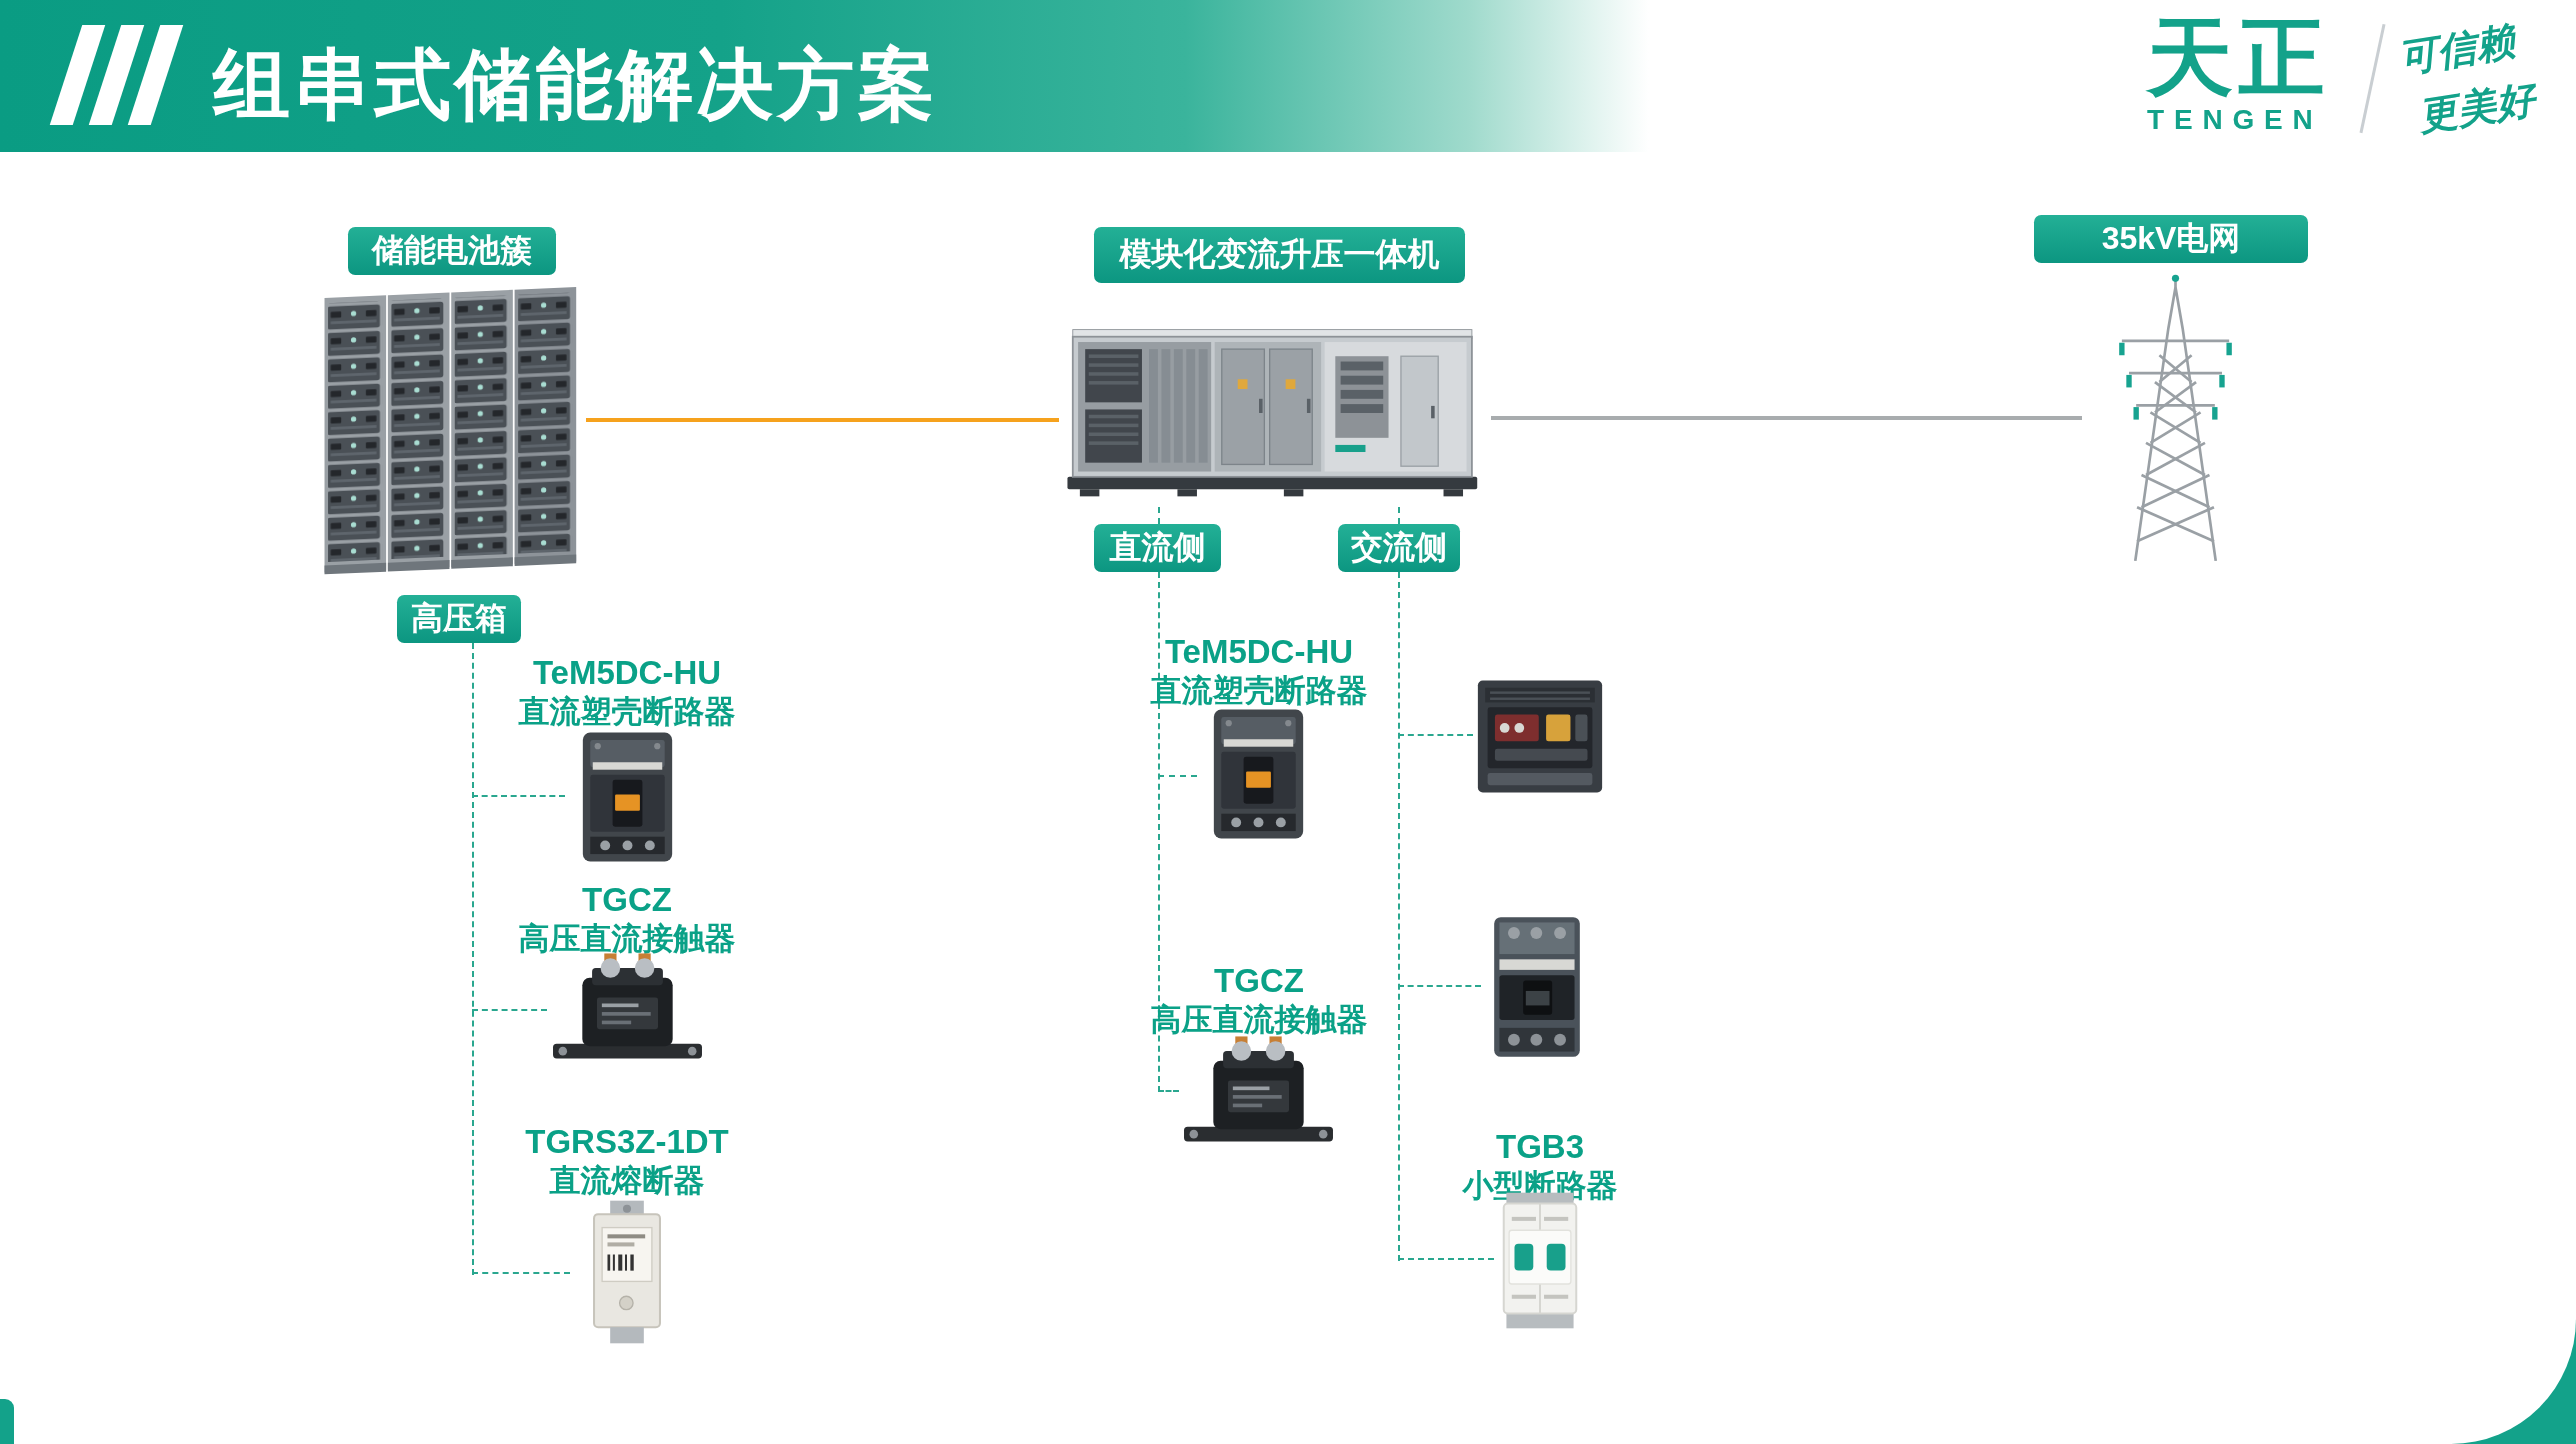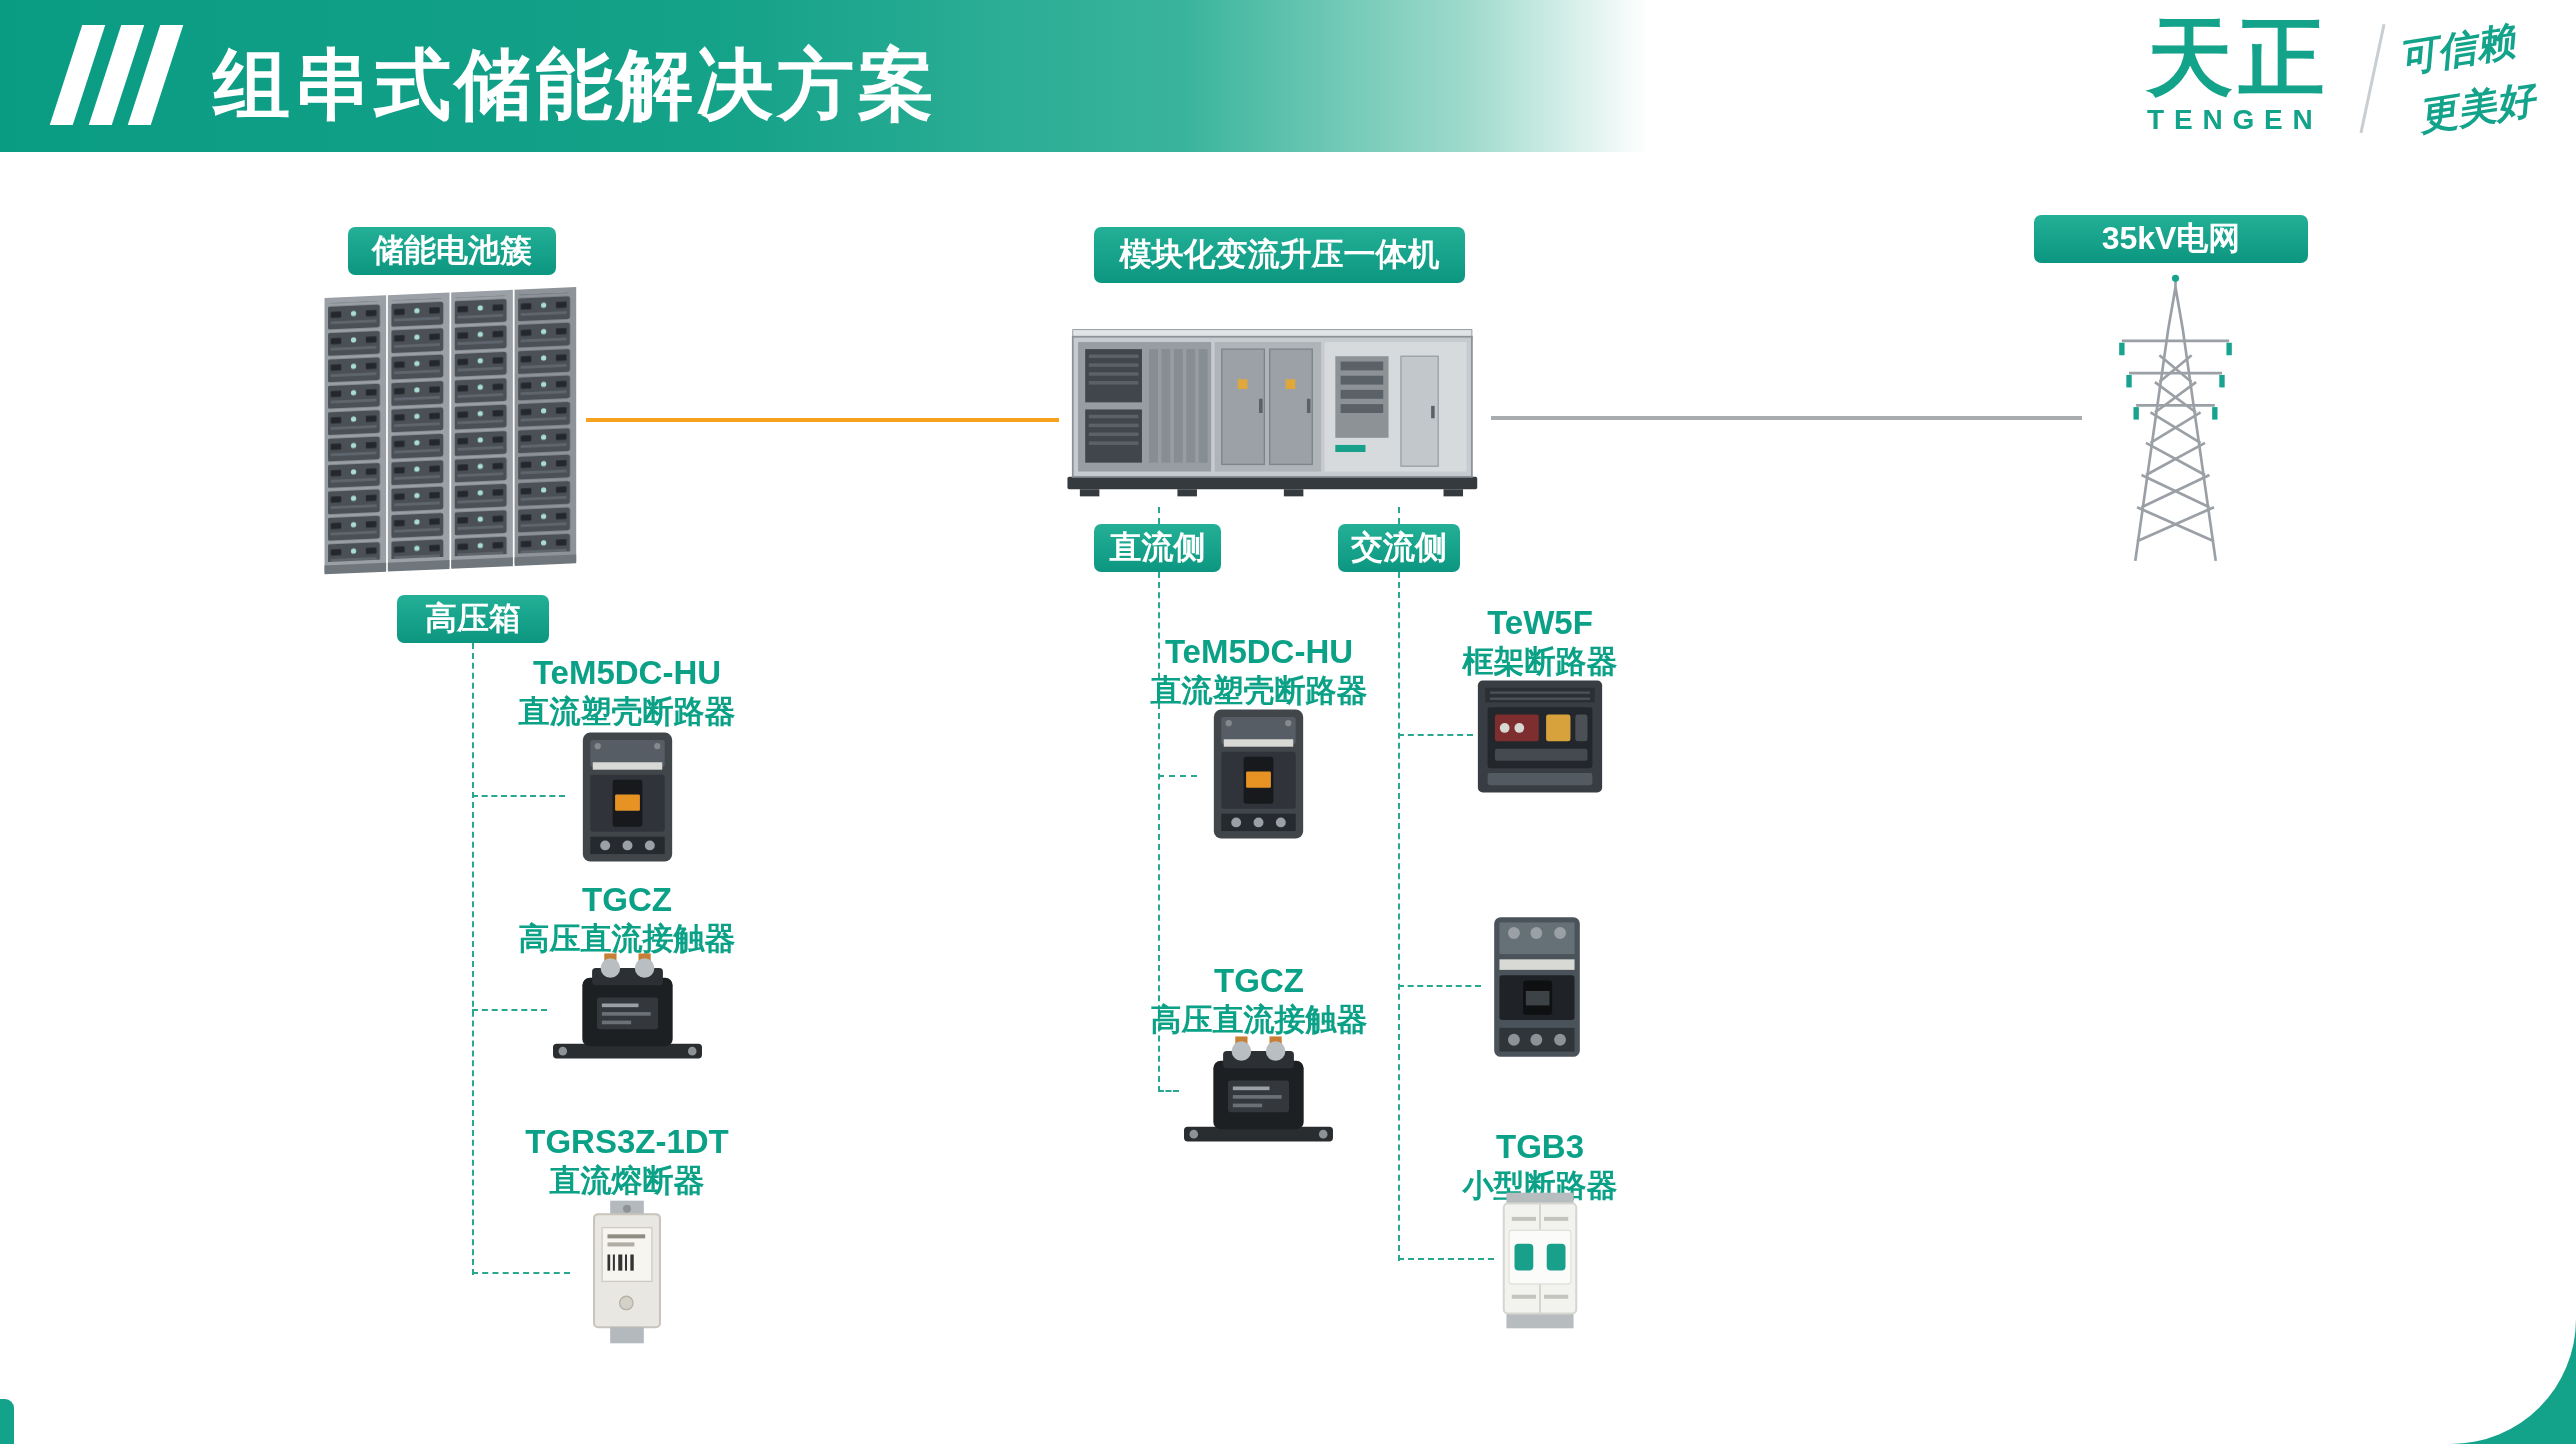--- a/index.html
+++ b/index.html
@@ -72,21 +72,21 @@
     <div class="brand-cn">天正</div>
     <div class="brand-en">TENGEN</div>
   </div>
   <div class="brand-divider"></div>
   <div class="slogan-line slogan-1">可信赖</div>
   <div class="slogan-line slogan-2">更美好</div>
 
   <div class="badge" style="left:348px; top:227px; width:208px; height:48px;">储能电池簇</div>
   <div class="badge" style="left:1094px; top:227px; width:371px; height:56px;">模块化变流升压一体机</div>
   <div class="badge" style="left:2034px; top:215px; width:274px; height:48px;">35kV电网</div>
-  <div class="badge" style="left:397px; top:595px; width:152px; height:48px;">高压箱</div>
+  <div class="badge" style="left:397px; top:595px; width:124px; height:48px;">高压箱</div>
   <div class="badge" style="left:1094px; top:524px; width:127px; height:48px;">直流侧</div>
   <div class="badge" style="left:1338px; top:524px; width:122px; height:48px;">交流侧</div>
 
   <div class="illus" style="left:321px; top:287px; width:264px; height:300px;">
     <svg viewBox="0 0 300 340" xmlns="http://www.w3.org/2000/svg">
       <defs>
         <pattern id="bmod" width="64" height="30" patternUnits="userSpaceOnUse">
           <rect x="1" y="2" width="60" height="26" rx="3" fill="#4a5056"></rect>
           <rect x="5" y="8" width="12" height="7" rx="1" fill="#24272b"></rect>
           <rect x="45" y="8" width="12" height="7" rx="1" fill="#24272b"></rect>
@@ -314,24 +314,20 @@
         <rect x="74" y="2" width="10" height="12" fill="#c77f35"></rect>
       <circle cx="51" cy="14" r="8" fill="#b9bec3"></circle>
         <circle cx="79" cy="14" r="8" fill="#b9bec3"></circle>
       <rect x="40" y="38" width="50" height="26" rx="2" fill="#34383c"></rect>
       <rect x="44" y="43" width="30" height="3" fill="#9aa0a5"></rect>
         <rect x="44" y="50" width="40" height="3" fill="#6a7076"></rect>
         <rect x="44" y="57" width="24" height="3" fill="#6a7076"></rect>
     </svg>
   </div>
 
-  <div class="plabel" style="left:1379px; top:602px;">
-    <div class="model-line">TeW5F</div>
-    <div class="name-line">框架断路器</div>
-  </div>
   <div class="pimg" style="left:1473px; top:674px; width:134px; height:125px;">
     <svg viewBox="0 0 110 100" xmlns="http://www.w3.org/2000/svg">
       <rect x="4" y="4" width="102" height="92" rx="4" fill="#383d43"></rect>
       <rect x="10" y="10" width="90" height="12" fill="#2b2f34"></rect>
       <rect x="14" y="13" width="82" height="2" fill="#4a5056"></rect>
         <rect x="14" y="18" width="82" height="2" fill="#4a5056"></rect>
       <rect x="12" y="26" width="86" height="50" rx="2" fill="#23262b"></rect>
       <rect x="18" y="32" width="36" height="22" rx="2" fill="#7e2e2e"></rect>
       <circle cx="26" cy="43" r="4" fill="#d8d8d4"></circle>
         <circle cx="38" cy="43" r="4" fill="#d8d8d4"></circle>

